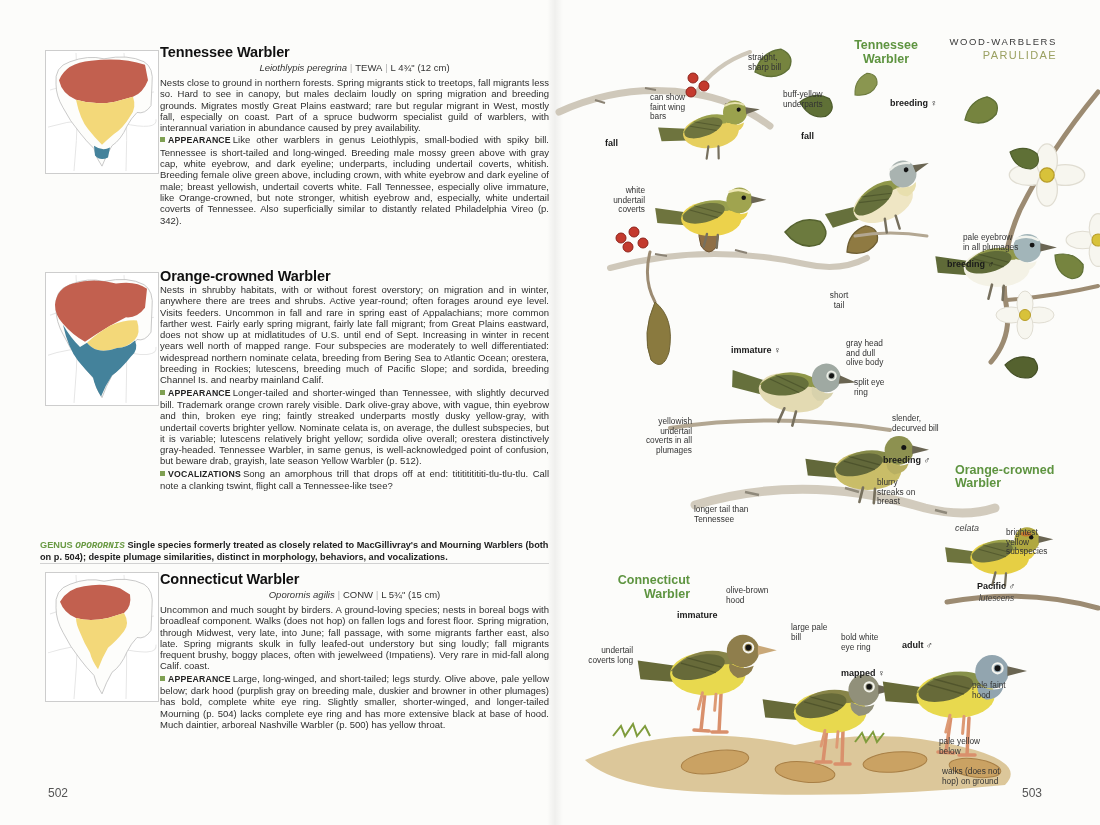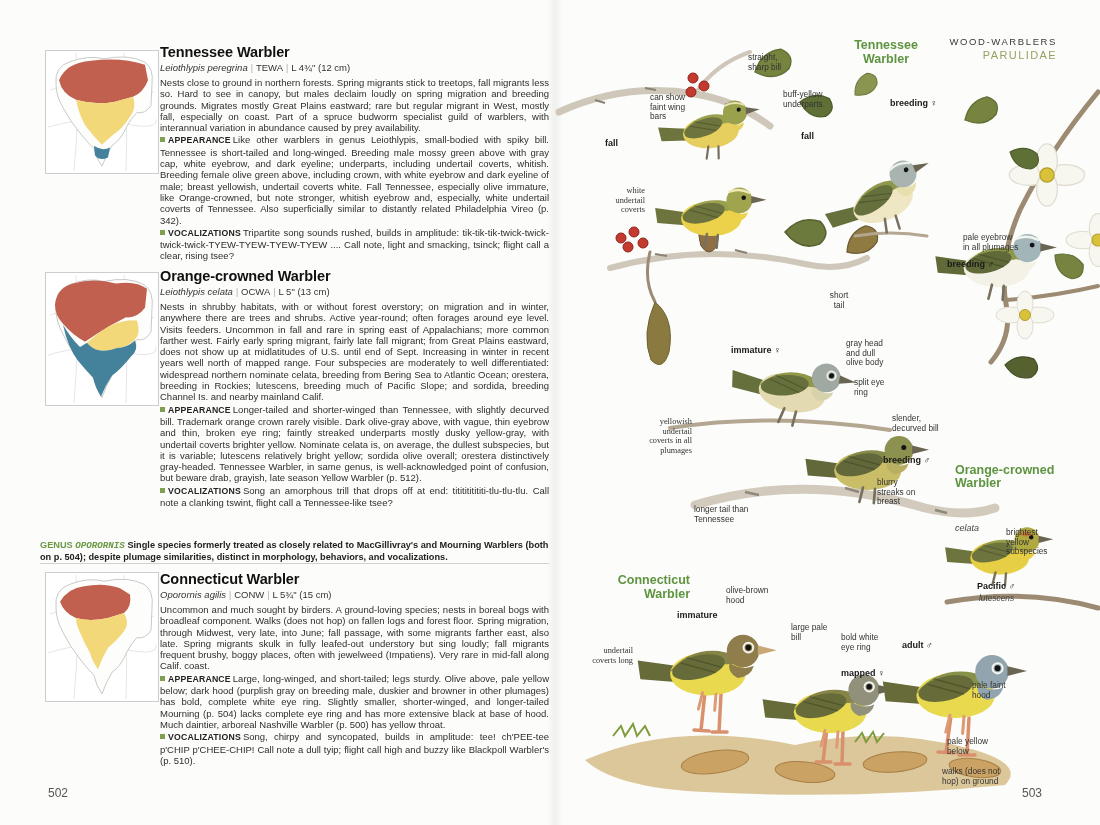--- a/index.html
+++ b/index.html
@@ -4,39 +4,39 @@
 <style>
   html,body{margin:0;padding:0;}
   body{width:1100px;height:825px;position:relative;background:#fcfcfa;
        font-family:"Liberation Sans",sans-serif;color:#2b2b2b;overflow:hidden;}
   .gutter{position:absolute;left:547px;top:0;width:16px;height:825px;
           background:linear-gradient(90deg,rgba(0,0,0,0),rgba(0,0,0,0.05),rgba(0,0,0,0));}
   
   .range-map{position:absolute;left:45px;border:1px solid #cdcdcd;background:#fff;}
   .species-sec{position:absolute;left:160px;width:389px;}
   .title{margin:0;font-size:14.5px;font-weight:bold;color:#111;letter-spacing:-0.1px;}
-  .meta{margin:2px 0 4px 0;font-size:9.5px;color:#333;}
+  .meta{margin:2px 0 4px 0;font-size:9.5px;color:#333;text-align:center;}
   .meta i{color:#333;}
   .sep{color:#aaa;margin:0 3px;font-size:8.5px;}
   .body{margin:0 0 1px 0;font-size:9.5px;line-height:11.3px;text-align:justify;color:#2e2e2e;}
   .sq{display:inline-block;width:5px;height:5px;background:#7fa052;margin-right:3px;vertical-align:1px;}
   .plabel{font-weight:bold;font-size:8.7px;color:#222;letter-spacing:0.2px;margin-right:2px;}
   .genus-note{position:absolute;left:40px;top:531px;width:509px;font-size:9.2px;
               line-height:11.5px;font-weight:bold;color:#222;}
   .genus-green{color:#6a9a44;font-weight:bold;}
   .genus-green i{font-style:italic;font-family:Liberation Mono, monospace;}
   .rule{position:absolute;left:40px;top:563px;width:509px;border-top:1px solid #d2d2d2;height:0;}
   .pagenum{position:absolute;font-size:12px;color:#555;}
   
   .plate{position:absolute;left:555px;top:0;width:545px;height:825px;}
   .plate svg{position:absolute;left:0;top:0;}
   .ann{position:absolute;font-size:8.3px;line-height:9.7px;color:#333;white-space:pre-line;}
   .ann.b{font-weight:bold;font-size:9px;color:#1a1a1a;}
   .ann.i{font-style:italic;color:#444;}
-  .ann.r{text-align:right;font-family:Liberation Serif, serif;}
+  .ann.r{text-align:right;}
   .ann.c{text-align:center;margin-left:36px;}
   .species-label{position:absolute;font-size:12.5px;font-weight:bold;color:#5e9440;
                  line-height:13.5px;white-space:pre-line;}
   .species-label .sub{font-weight:normal;font-style:italic;font-size:9px;color:#444;margin-top:18px;}
   .fam-header{position:absolute;right:43px;top:36px;text-align:right;}
   .fam{font-size:9.5px;letter-spacing:1.6px;color:#3a3a3a;}
   .fam-latin{font-size:11px;letter-spacing:1.4px;color:#9aa061;margin-top:2px;}
 </style>
 </head>
 <body>
@@ -73,40 +73,37 @@
   <path d="M10,34 Q8,16 24,11 Q42,4 58,8 Q82,3 98,11 Q108,17 106,34 L105,56 Q99,65 91,63 Q85,69 81,77 Q75,91 66,97 Q60,107 56,118 Q50,110 48,100 Q40,92 34,84 Q24,72 17,58 Q10,46 10,34 Z" fill="#fdfdfb" stroke="#bcbcbc" stroke-width="0.8"></path>
   <path d="M14,28 Q22,15 38,13 Q58,9 74,15 L84,21 Q86,33 78,39 L62,44 Q44,48 30,44 Q18,39 14,28 Z" fill="#c2604f"></path>
   <path d="M30,44 Q44,48 62,44 L78,39 Q84,49 78,57 Q70,67 62,73 Q56,83 52,94 Q46,86 44,78 Q38,68 34,58 Q30,50 30,44 Z" fill="#f3d879"></path>
 </svg>
 
 <section class="species-sec" style="top:44px">
   <h2 class="title">Tennessee Warbler</h2>
   <p class="meta"><i>Leiothlypis peregrina</i><span class="sep">|</span><span>TEWA</span><span class="sep">|</span><span>L 4¾" (12 cm)</span></p>
   <p class="body">Nests close to ground in northern forests. Spring migrants stick to treetops, fall migrants less so. Hard to see in canopy, but males declaim loudly on spring migration and breeding grounds. Migrates mostly Great Plains eastward; rare but regular migrant in West, mostly fall, especially on coast. Part of a spruce budworm specialist guild of warblers, with interannual variation in abundance caused by prey availability.</p>
   <p class="body"><span class="sq"></span><span class="plabel">APPEARANCE</span><span>Like other warblers in genus Leiothlypis, small-bodied with spiky bill. Tennessee is short-tailed and long-winged. Breeding male mossy green above with gray cap, white eyebrow, and dark eyeline; underparts, including undertail coverts, whitish. Breeding female olive green above, including crown, with white eyebrow and dark eyeline of male; breast yellowish, undertail coverts white. Fall Tennessee, especially olive immature, like Orange-crowned, but note stronger, whitish eyebrow and, especially, white undertail coverts of Tennessee. Also superficially similar to distantly related Philadelphia Vireo (p. 342).</span></p>
-  <p class="body"><span class="sq"></span><span class="plabel">VOCALIZATIONS</span><span>Tripartite song sounds rushed, builds in amplitude: tik-tik-tik-twick-twick-twick-twick-TYEW-TYEW-TYEW-TYEW .... Call note, light and smacking, tsinck; flight call a clear, rising tsee?</span></p>
 </section>
 
 <section class="species-sec" style="top:268px">
   <h2 class="title">Orange-crowned Warbler</h2>
-  <p class="meta"><i>Leiothlypis celata</i><span class="sep">|</span><span>OCWA</span><span class="sep">|</span><span>L 5" (13 cm)</span></p>
   <p class="body">Nests in shrubby habitats, with or without forest overstory; on migration and in winter, anywhere there are trees and shrubs. Active year-round; often forages around eye level. Visits feeders. Uncommon in fall and rare in spring east of Appalachians; more common farther west. Fairly early spring migrant, fairly late fall migrant; from Great Plains eastward, does not show up at midlatitudes of U.S. until end of Sept. Increasing in winter in recent years well north of mapped range. Four subspecies are moderately to well differentiated: widespread northern nominate celata, breeding from Bering Sea to Atlantic Ocean; orestera, breeding in Rockies; lutescens, breeding much of Pacific Slope; and sordida, breeding Channel Is. and nearby mainland Calif.</p>
   <p class="body"><span class="sq"></span><span class="plabel">APPEARANCE</span><span>Longer-tailed and shorter-winged than Tennessee, with slightly decurved bill. Trademark orange crown rarely visible. Dark olive-gray above, with vague, thin eyebrow and thin, broken eye ring; faintly streaked underparts mostly dusky yellow-gray, with undertail coverts brighter yellow. Nominate celata is, on average, the dullest subspecies, but it is variable; lutescens relatively bright yellow; sordida olive overall; orestera distinctively gray-headed. Tennessee Warbler, in same genus, is well-acknowledged point of confusion, but beware drab, grayish, late season Yellow Warbler (p. 512).</span></p>
   <p class="body"><span class="sq"></span><span class="plabel">VOCALIZATIONS</span><span>Song an amorphous trill that drops off at end: tititititititi-tlu-tlu-tlu. Call note a clanking tswint, flight call a Tennessee-like tsee?</span></p>
 </section>
 
 <p class="genus-note"><span class="genus-green"><span>GENUS</span> <i>OPORORNIS</i></span> <span>Single species formerly treated as closely related to MacGillivray's and Mourning Warblers (both on p. 504); despite plumage similarities, distinct in morphology, behaviors, and vocalizations.</span></p>
 <div class="rule"></div>
 
 <section class="species-sec" style="top:571px">
   <h2 class="title">Connecticut Warbler</h2>
   <p class="meta"><i>Oporornis agilis</i><span class="sep">|</span><span>CONW</span><span class="sep">|</span><span>L 5¾" (15 cm)</span></p>
   <p class="body">Uncommon and much sought by birders. A ground-loving species; nests in boreal bogs with broadleaf component. Walks (does not hop) on fallen logs and forest floor. Spring migration, through Midwest, very late, into June; fall passage, with some migrants farther east, also late. Spring migrants skulk in fully leafed-out understory but sing loudly; fall migrants frequent brushy, boggy places, often with jewelweed (Impatiens). Very rare in mid-fall along Calif. coast.</p>
   <p class="body"><span class="sq"></span><span class="plabel">APPEARANCE</span><span>Large, long-winged, and short-tailed; legs sturdy. Olive above, pale yellow below; dark hood (purplish gray on breeding male, duskier and browner in other plumages) has bold, complete white eye ring. Slightly smaller, shorter-winged, and longer-tailed Mourning (p. 504) lacks complete eye ring and has more extensive black at base of hood. Much daintier, arboreal Nashville Warbler (p. 500) has yellow throat.</span></p>
-  <p class="body"><span class="sq"></span><span class="plabel">VOCALIZATIONS</span><span>Song, chirpy and syncopated, builds in amplitude: tee! ch'PEE-tee p'CHIP p'CHEE-CHIP! Call note a dull tyip; flight call high and buzzy like Blackpoll Warbler's (p. 510).</span></p>
 </section>
 
 <div class="pagenum" style="left:48px;top:786px">502</div>
 <div class="pagenum" style="left:1022px;top:786px">503</div>
 
 <div class="plate">
 
 <svg width="545" height="825" viewBox="0 0 545 825">
   <defs>
     <g id="bird">
@@ -276,17 +273,17 @@
   <div class="ann" style="left:236px;top:623px">large pale
 bill</div>
   <div class="ann r" style="left:16px;top:646px;width:62px">undertail
 coverts long</div>
   <div class="ann" style="left:286px;top:633px">bold white
 eye ring</div>
   <div class="ann b" style="left:347px;top:641px">adult ♂</div>
   <div class="ann b" style="left:286px;top:669px">mapped ♀</div>
   <div class="ann" style="left:417px;top:681px">pale faint
 hood</div>
-  <div class="ann" style="left:392px;top:737px">pale yellow
+  <div class="ann" style="left:384px;top:737px">pale yellow
 below</div>
   <div class="ann" style="left:387px;top:767px">walks (does not
 hop) on ground</div>
 </div>
 
 </body></html>

